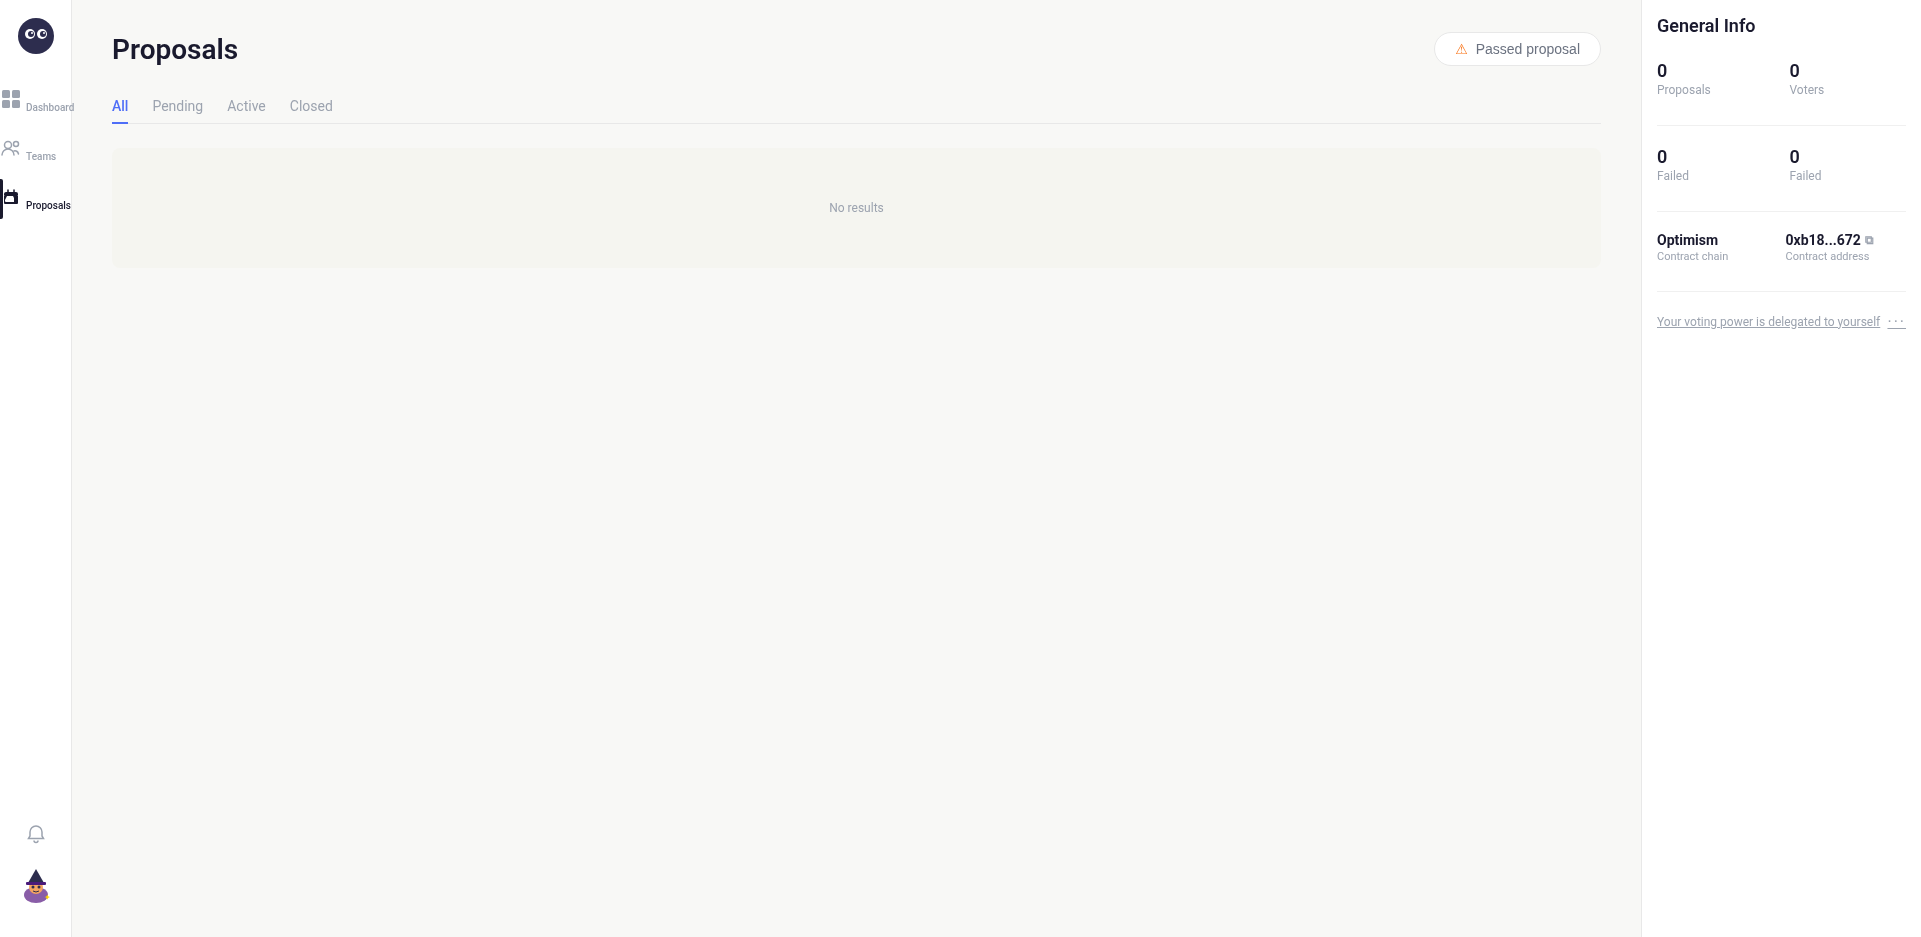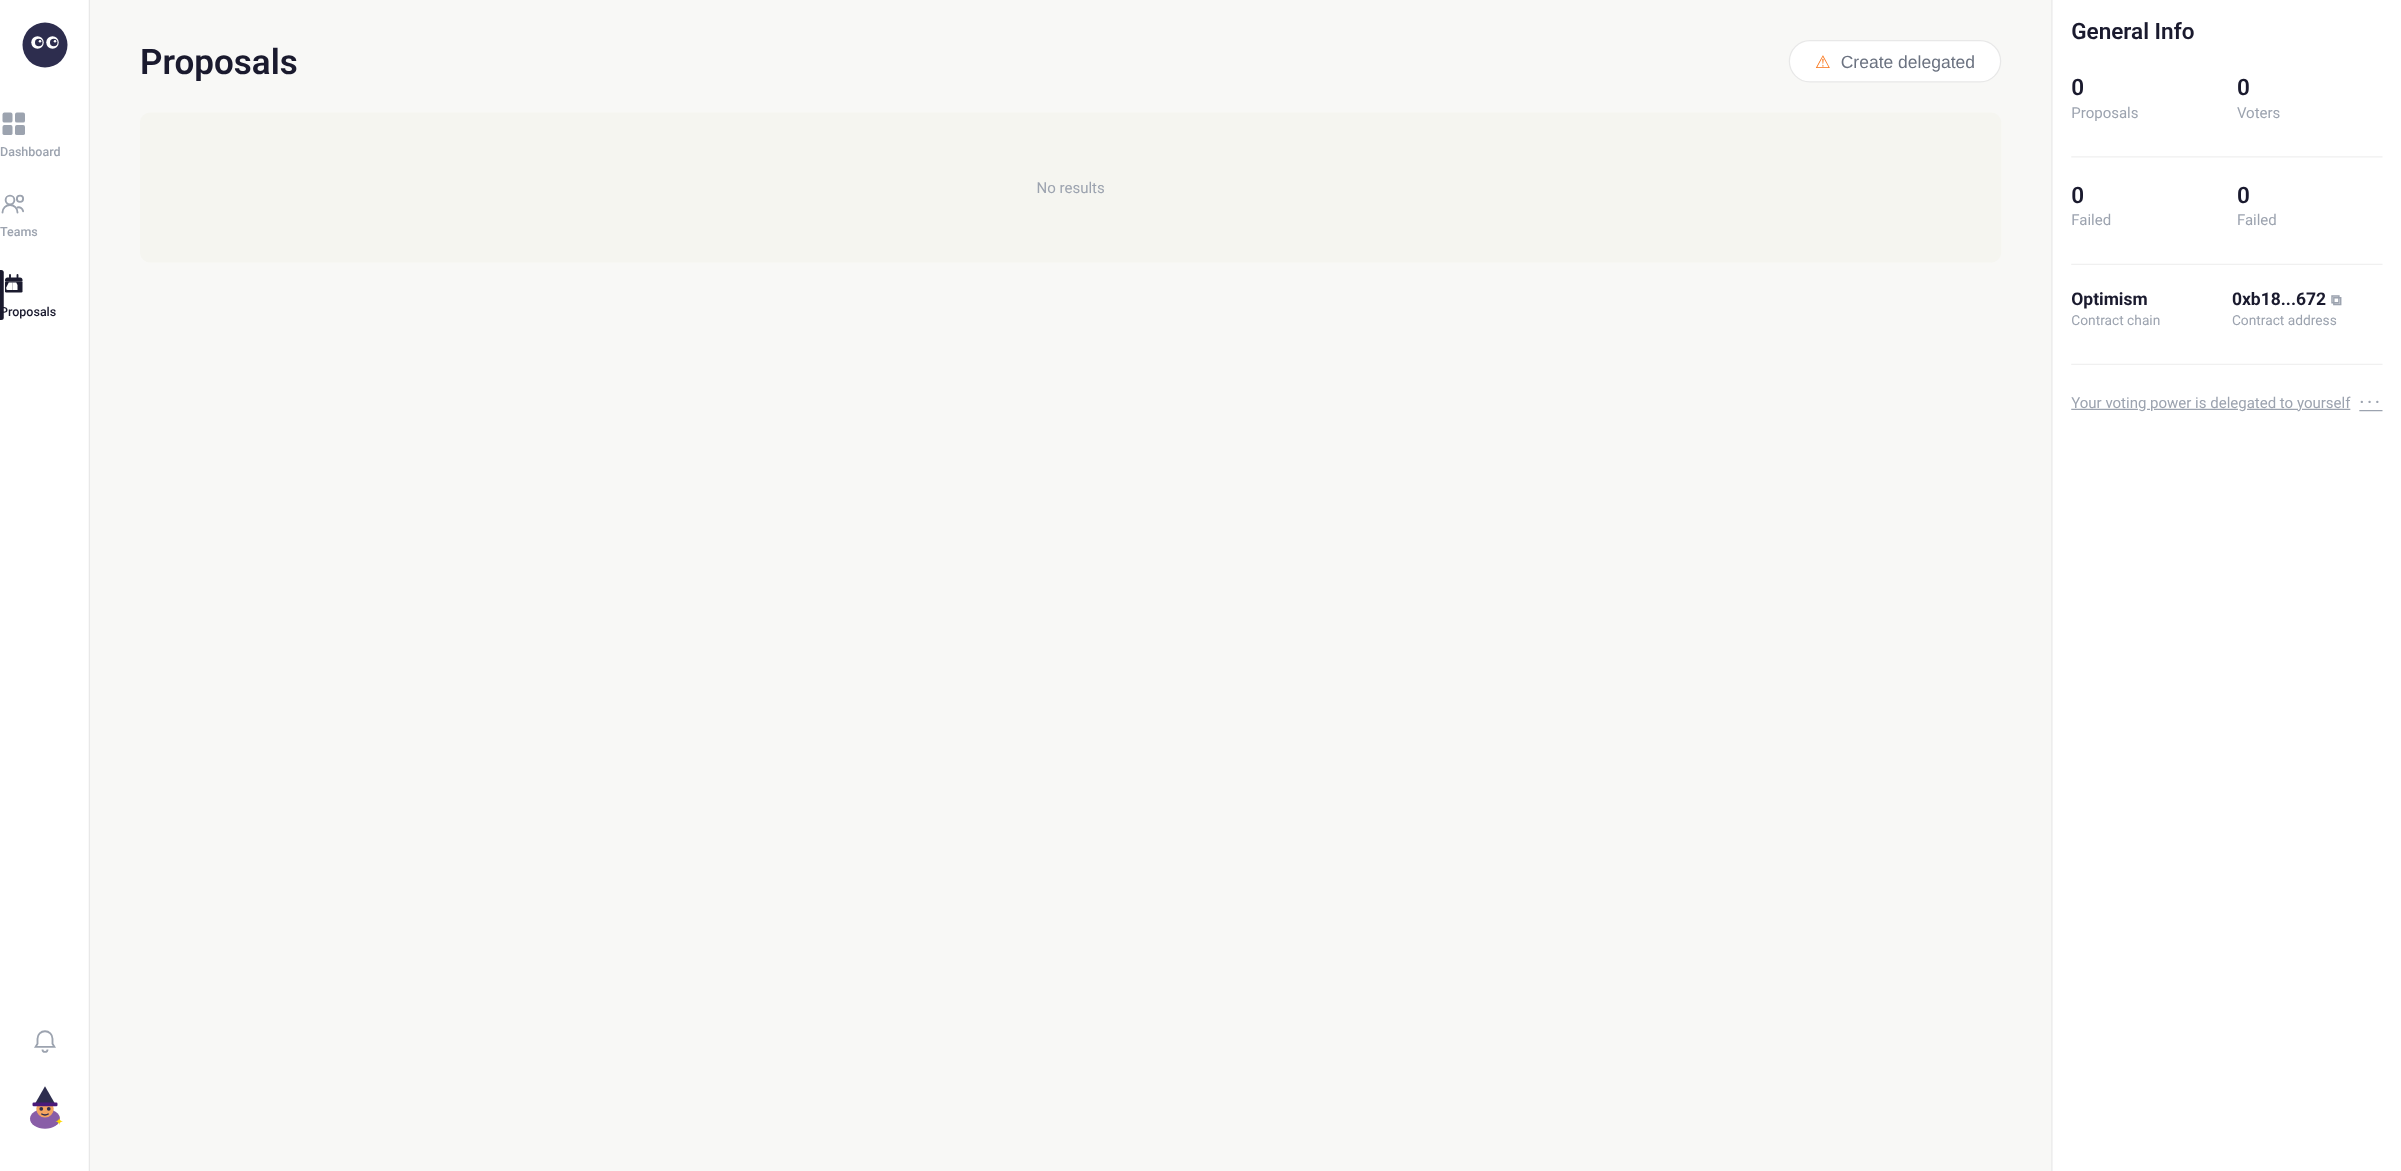--- a/index.html
+++ b/index.html
@@ -27,22 +27,22 @@
     }
 
     .sidebar-logo {
       width: 40px;
       height: 40px;
       margin-bottom: 16px;
     }
 
     .sidebar-item {
       display: flex;
-      flex-direction: column;
-      align-items: flex-start;
+      flex-direction: row;
+      align-items: flex-end;
       gap: 4px;
       padding: 8px 0;
       width: 100%;
       cursor: pointer;
       color: #9ca3af;
       font-size: 11px;
     }
 
     .sidebar-item.active {
       color: #1a1a2e;
@@ -357,24 +357,38 @@
     </div>
   </div>
 </div>
 
 <div class="main">
 
   <div class="page-header">
     <h1 class="page-title">Proposals</h1>
     <button class="create-proposal-btn">
       <span class="warning-icon">⚠</span>
-      <span>Create delegated</span>
+      <span>Passed proposal</span>
     </button>
   </div>
 
+  <div class="tabs">
+    <div class="tab active">
+      <span>All</span>
+    </div>
+    <div class="tab">
+      <span>Pending</span>
+    </div>
+    <div class="tab">
+      <span>Active</span>
+    </div>
+    <div class="tab">
+      <span>Closed</span>
+    </div>
+  </div>
 
   <div class="content-area">
     <span>No results</span>
   </div>
 </div>
 
 <div class="right-panel">
   <h2 class="general-info-title">General Info</h2>
 
   <div class="stats-grid">

